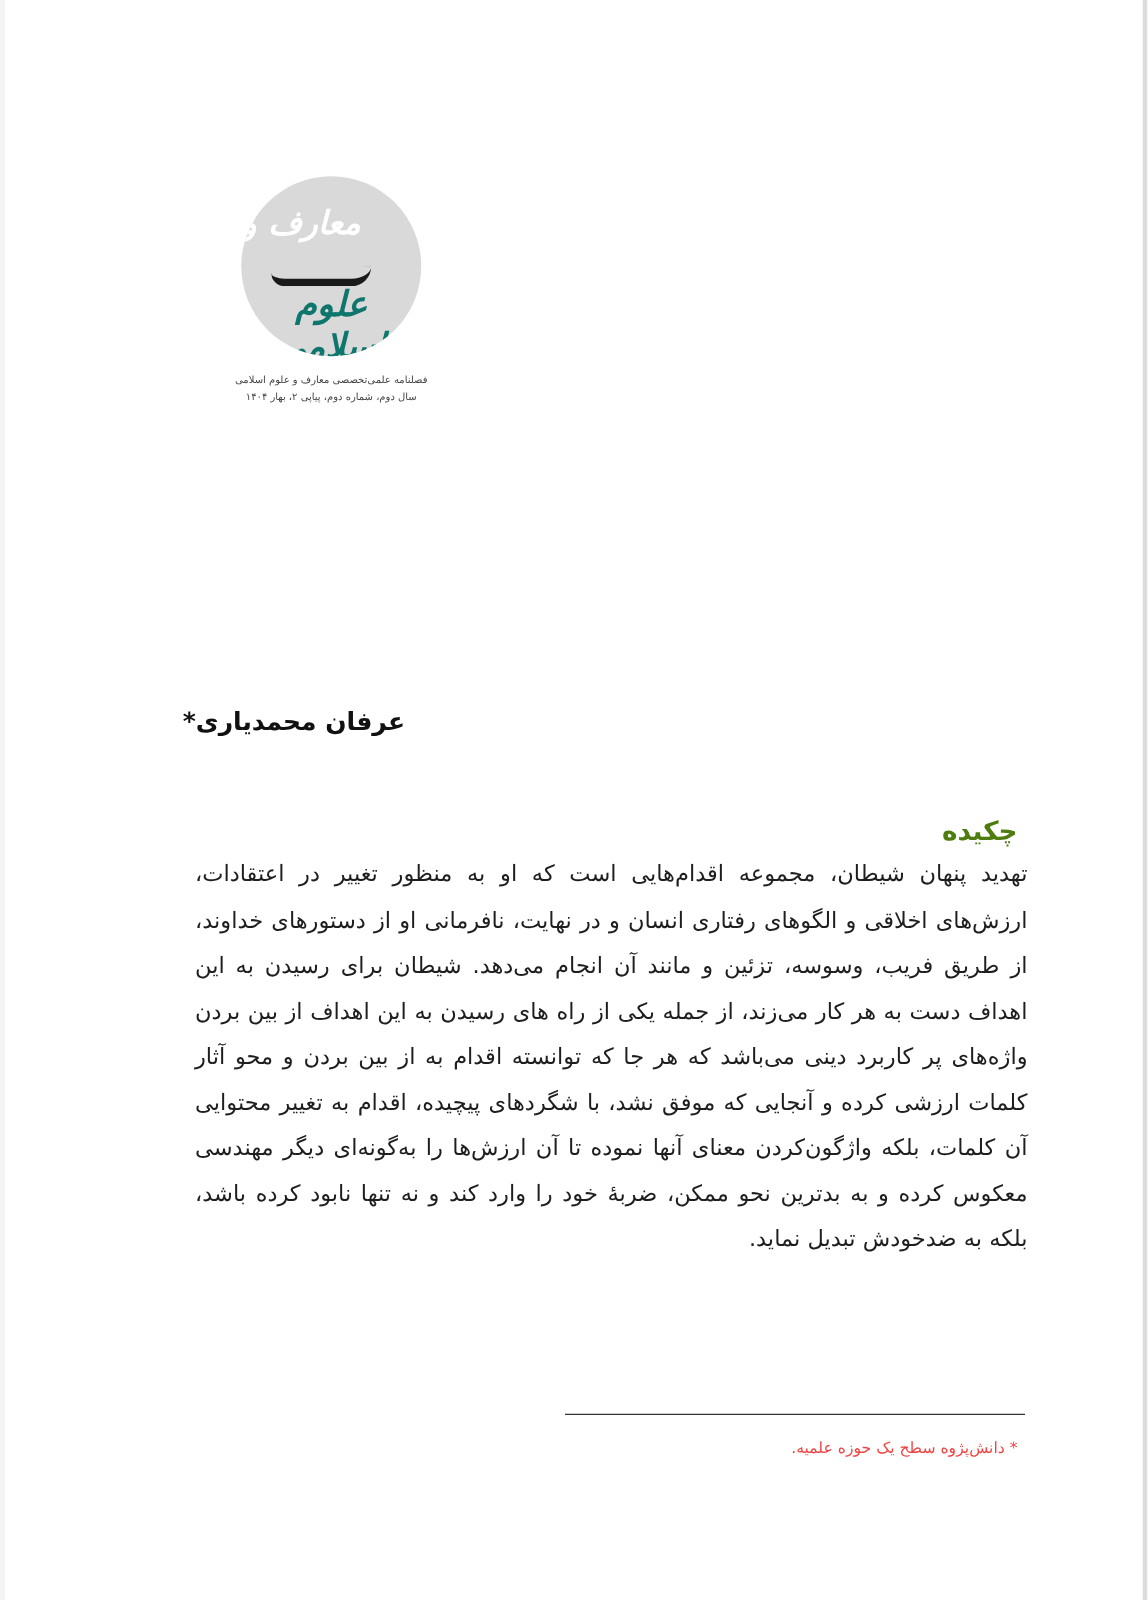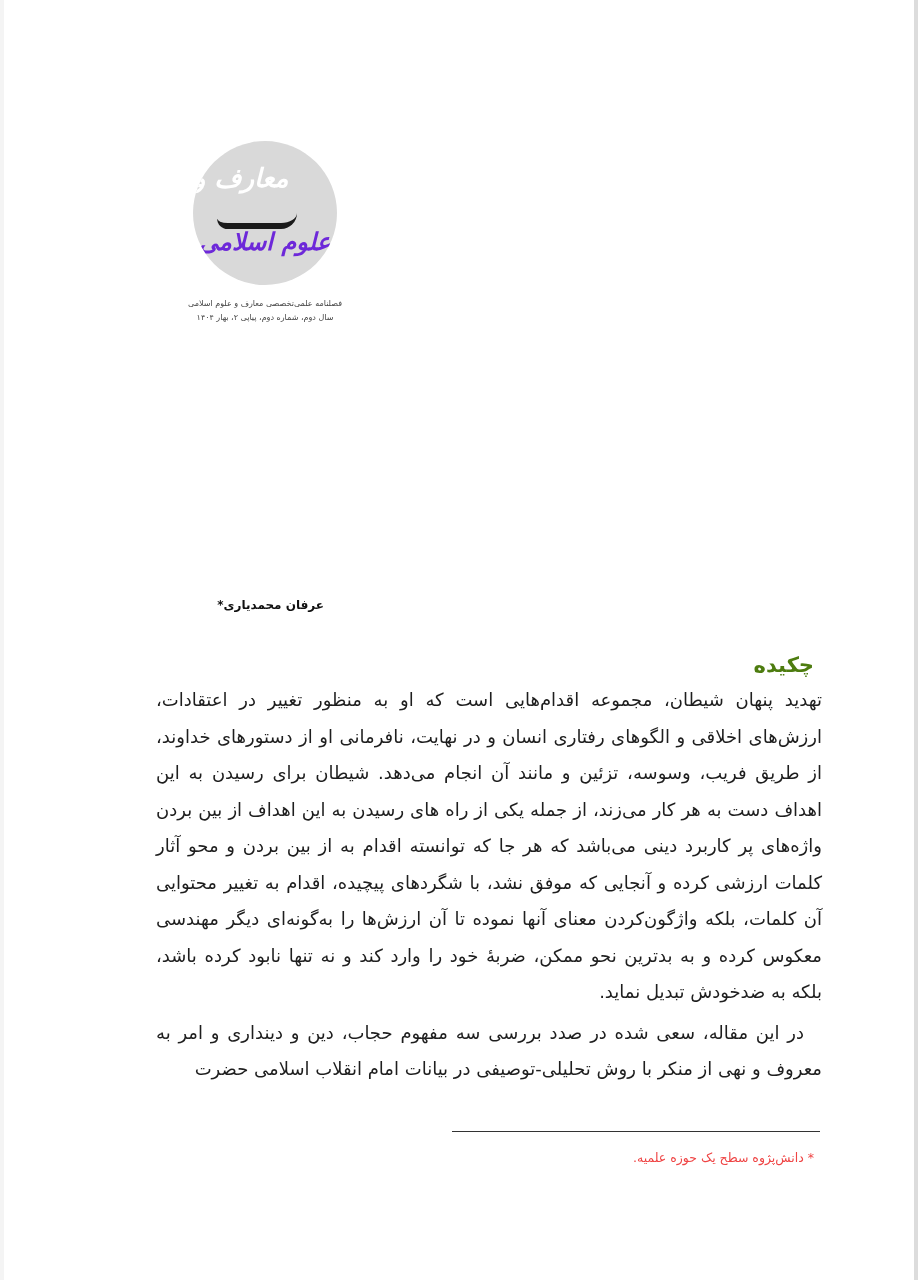--- a/index.html
+++ b/index.html
@@ -68,23 +68,23 @@
       border-bottom: 6px solid #1a1a1a;
       border-radius: 0 0 60px 40px;
     }
     .logo-text-bottom {
       position: absolute;
       top: 86px;
       left: 0;
       width: 100%;
       text-align: center;
       direction: rtl;
-      color: #6d28d9;
+      color: #0f766e;
       font-family: "DejaVu Serif", serif;
-      font-size: 24px;
+      font-size: 28px;
       font-weight: bold;
       font-style: italic;
       letter-spacing: -2px;
     }
     .journal-caption {
       position: absolute;
       left: 176px;
       top: 297px;
       width: 170px;
       direction: rtl;
@@ -114,24 +114,23 @@
       font-weight: normal;
     }
 
     
     .author {
       position: absolute;
       right: 590px;
       top: 565px;
       direction: rtl;
       font-weight: bold;
-      font-size: 12px;
+      font-size: 20px;
       color: #111111;
       white-space: nowrap;
-      margin-top: 33px;
     }
 
     
     .abstract-heading {
       position: absolute;
       right: 100px;
       top: 653px;
       direction: rtl;
       font-weight: bold;
       font-size: 21px;
@@ -198,19 +197,18 @@
     <div>سال دوم، شماره دوم، پیاپی ۲، بهار ۱۴۰۴</div>
   </div>
 
 
   <div class="author">عرفان محمدیاری*</div>
 
   <div class="abstract-heading">چکیده</div>
 
   <div class="body-text">
     <p>تهدید پنهان شیطان، مجموعه اقدام‌هایی است که او به منظور تغییر در اعتقادات، ارزش‌های اخلاقی و الگوهای رفتاری انسان و در نهایت، نافرمانی او از دستورهای خداوند، از طریق فریب، وسوسه، تزئین و مانند آن انجام می‌دهد. شیطان برای رسیدن به این اهداف دست به هر کار می‌زند، از جمله یکی از راه های رسیدن به این اهداف از بین بردن واژه‌های پر کاربرد دینی می‌باشد که هر جا که توانسته اقدام به از بین بردن و محو آثار کلمات ارزشی کرده و آنجایی که موفق نشد، با شگردهای پیچیده، اقدام به تغییر محتوایی آن کلمات، بلکه واژگون‌کردن معنای آنها نموده تا آن ارزش‌ها را به‌گونه‌ای دیگر مهندسی معکوس کرده و به بدترین نحو ممکن، ضربۀ خود را وارد کند و نه تنها نابود کرده باشد، بلکه به ضدخودش تبدیل نماید.</p>
-    <p class="indent">در این مقاله، سعی شده در صدد بررسی سه مفهوم حجاب، دین و دینداری و امر به معروف و نهی از منکر با روش تحلیلی-توصیفی در بیانات امام انقلاب اسلامی حضرت</p>
   </div>
 
   <div class="footnote-rule"></div>
   <div class="footnote">* دانش‌پژوه سطح یک حوزه علمیه.</div>
 
 </div>
 
 </body></html>

